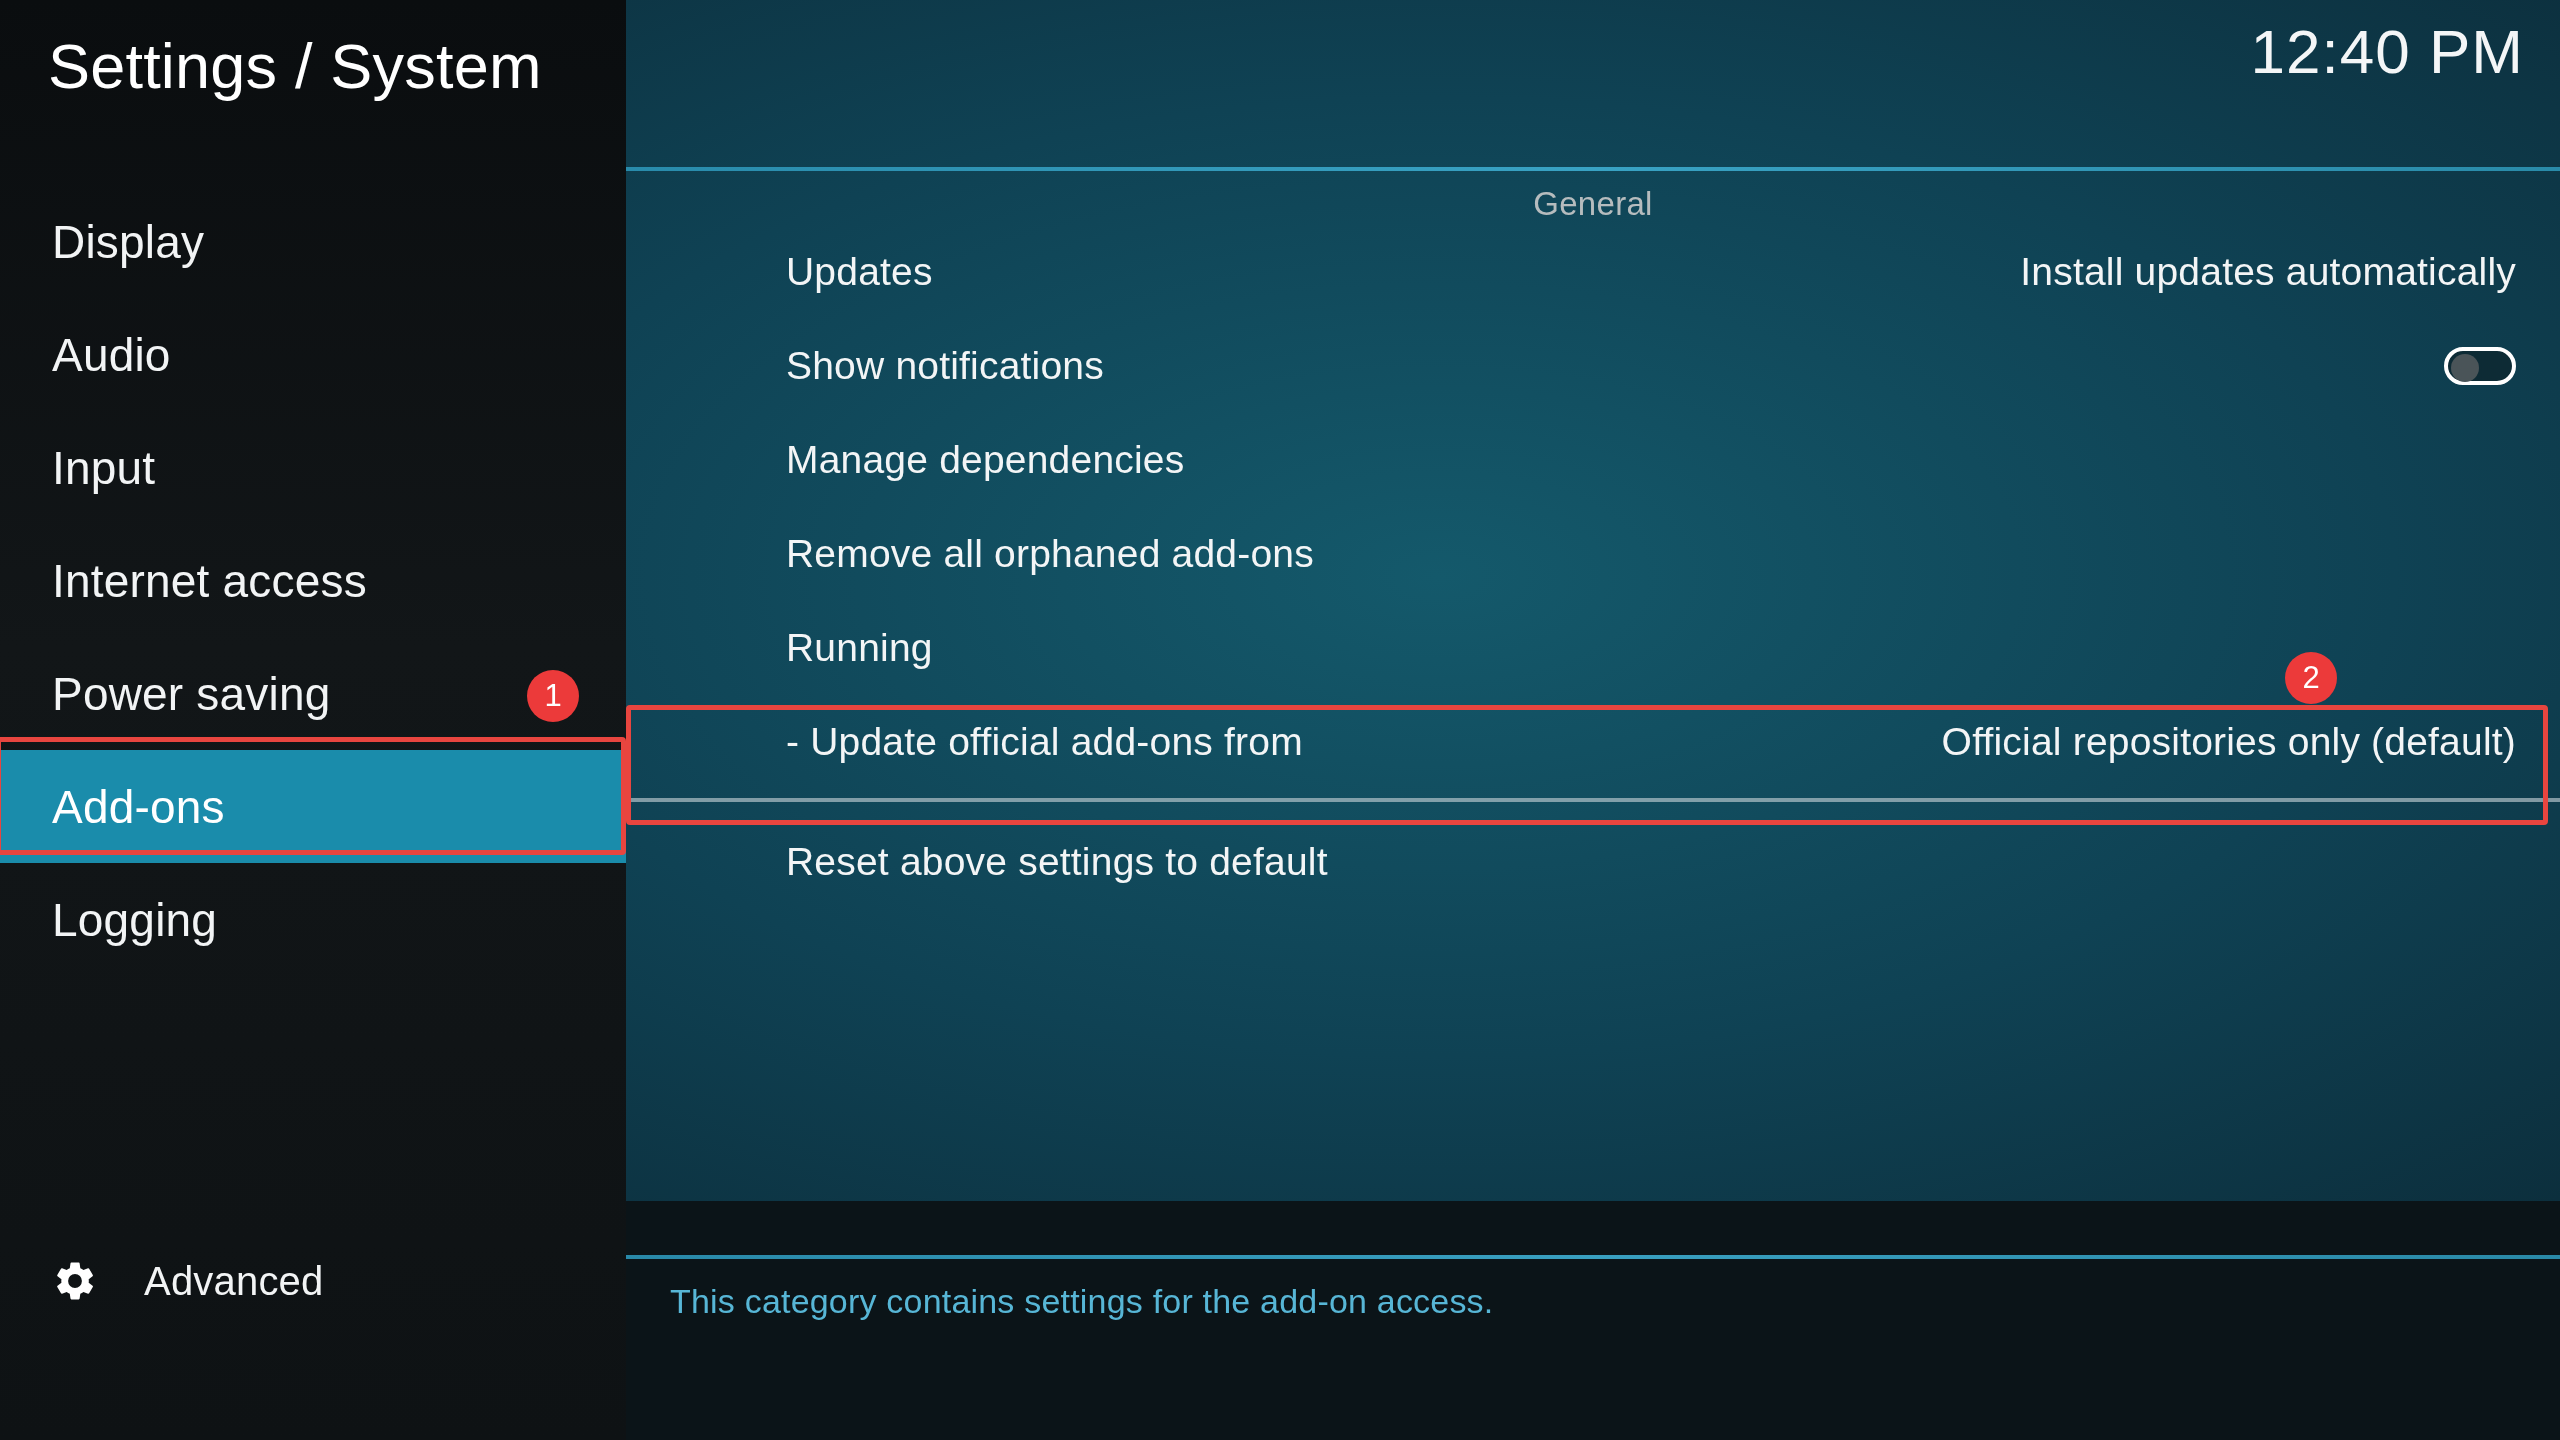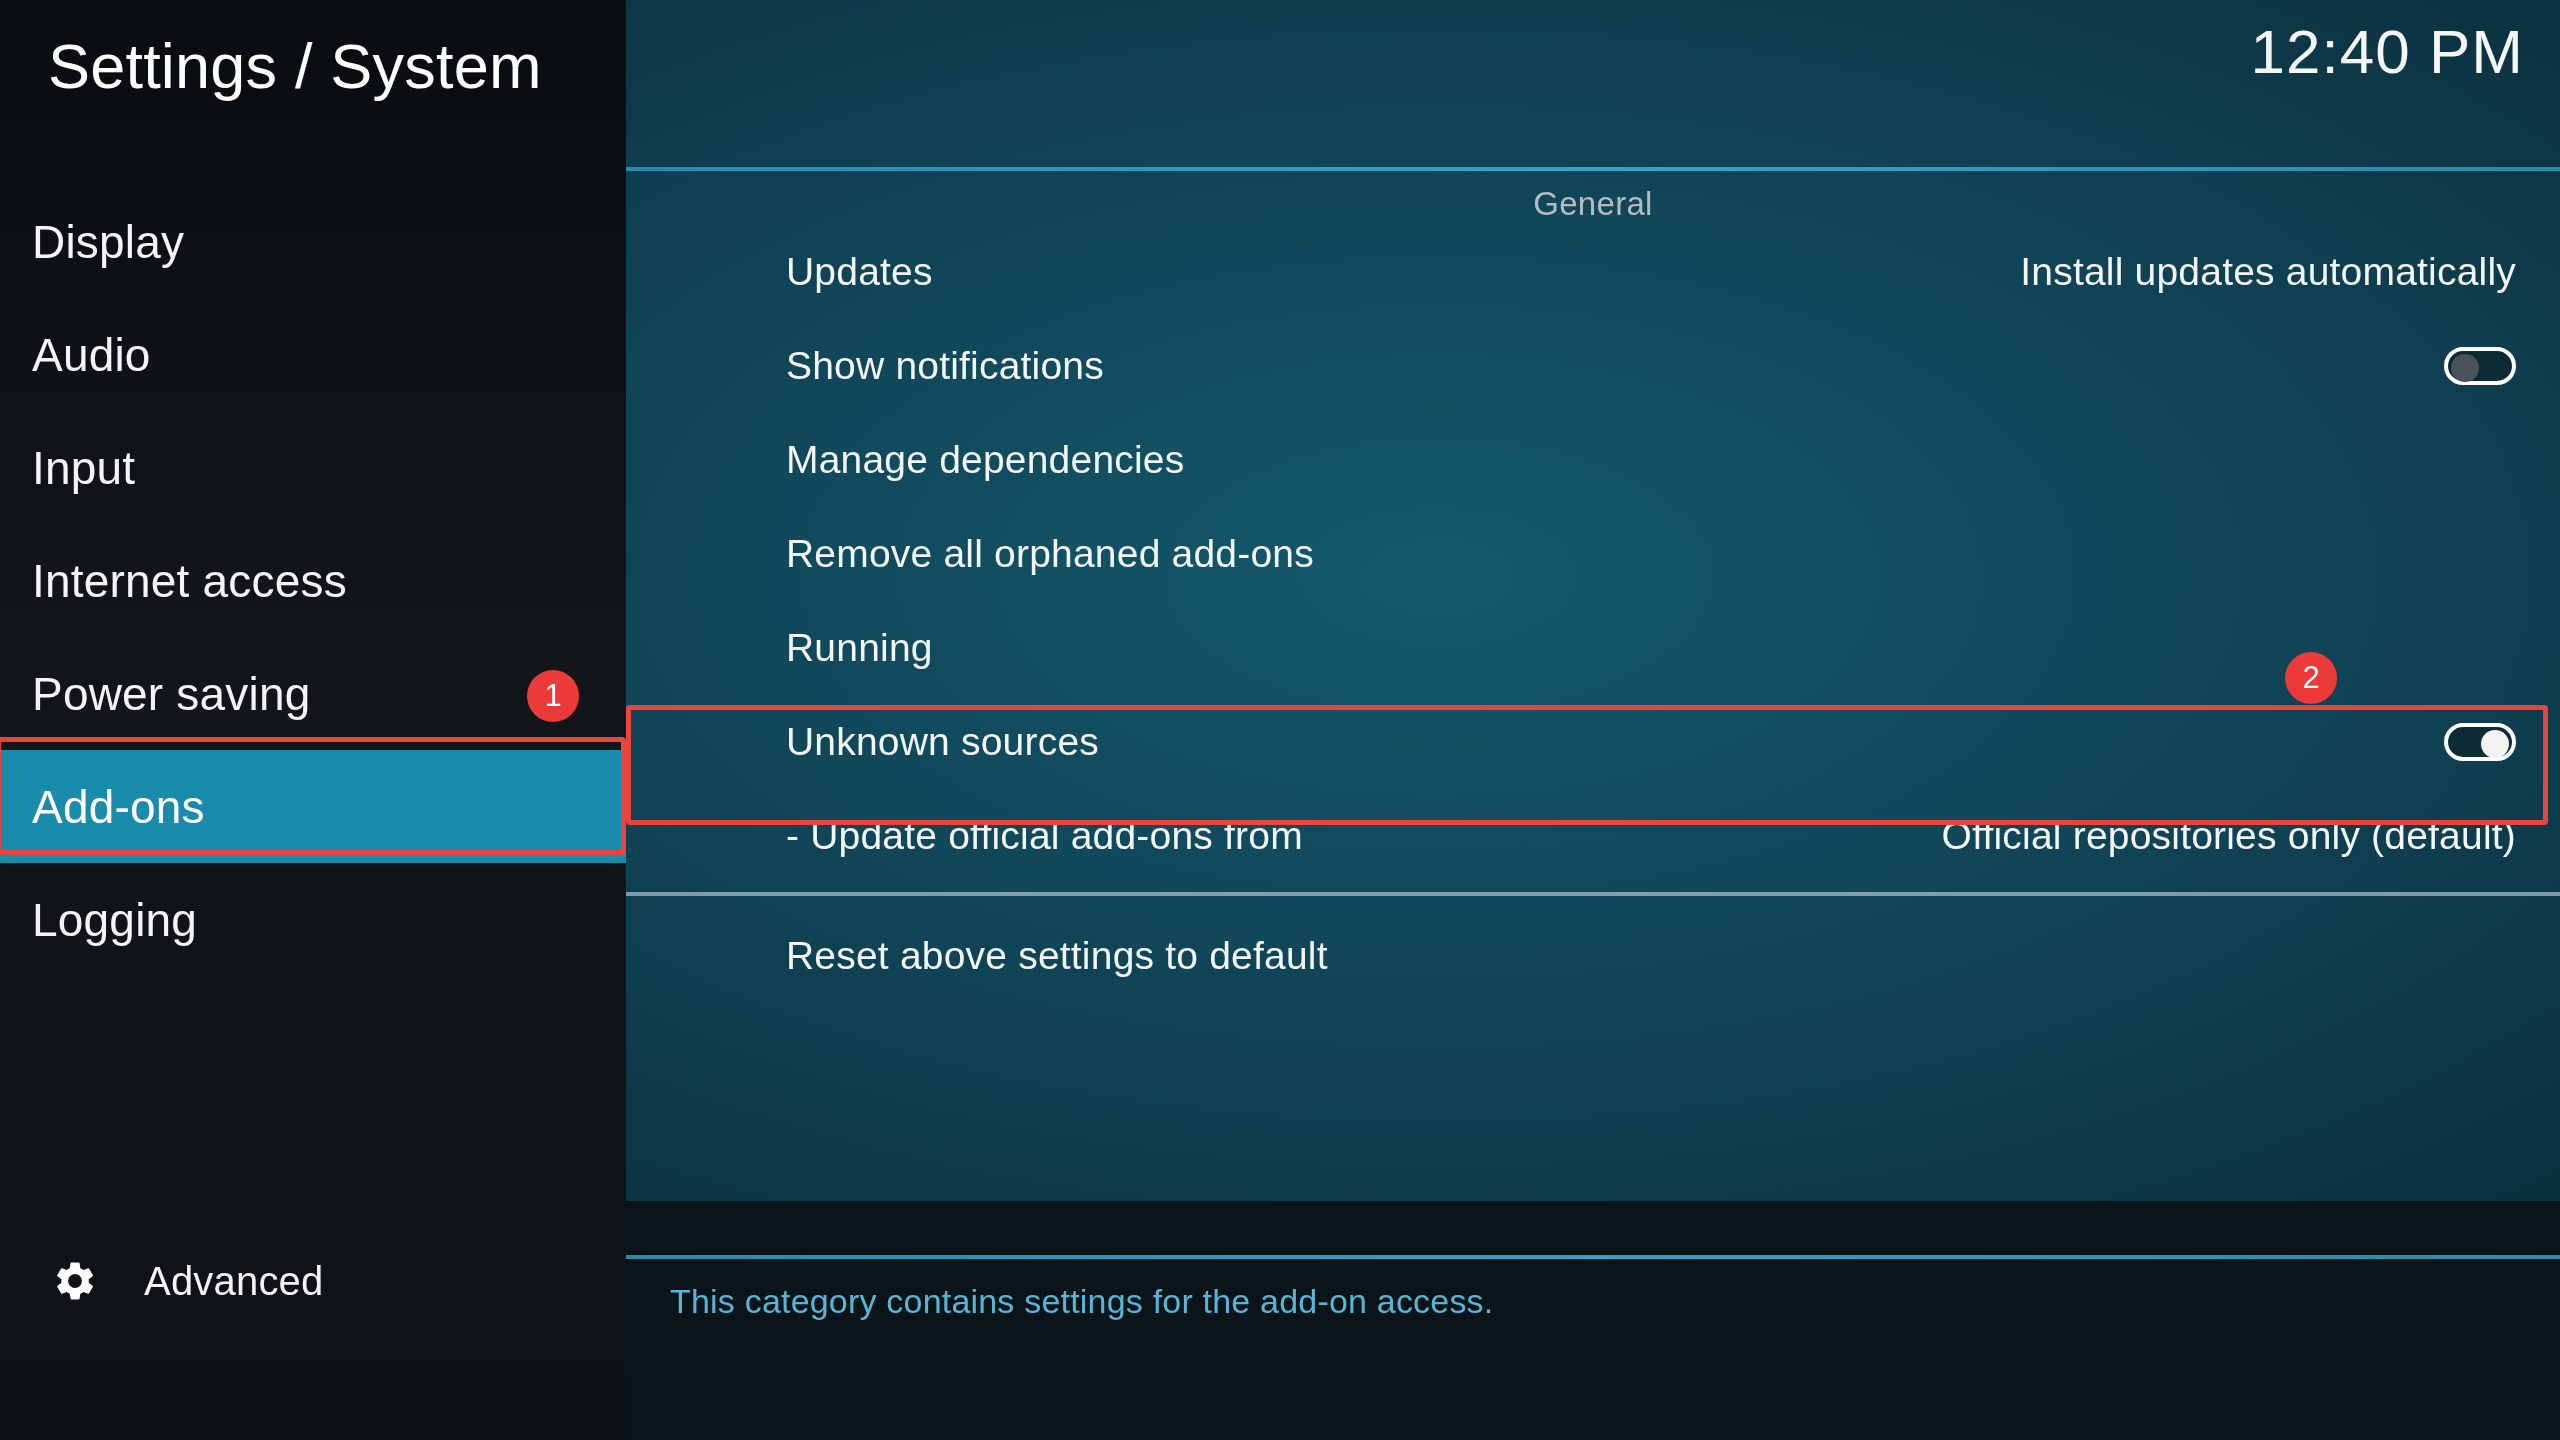--- a/index.html
+++ b/index.html
@@ -27,21 +27,21 @@
     font-size:63px; font-weight:300; color:#ffffff;
     letter-spacing:0.2px; white-space:nowrap;
   }
   #sidebar-menu {
     position:absolute; left:0; top:185px; width:626px;
   }
   .menu-item {
     position:relative;
     height:113px;
     display:flex; align-items:center;
-    padding-left:32px;
+    padding-left:52px;
   }
   .menu-item .label {
     font-size:46px; font-weight:300; color:#f2f4f5; letter-spacing:0.2px;
     white-space:nowrap;
   }
   .menu-item.selected {
     background:#1a8cab;
   }
   .menu-item.selected .label { color:#ffffff; }
 
@@ -233,26 +233,20 @@
       </div>
 
       <div class="setting-row">
         <span class="s-label">Remove all orphaned add-ons</span>
       </div>
 
       <div class="setting-row">
         <span class="s-label">Running</span>
       </div>
 
-      <div class="setting-row">
-        <span class="s-label">Unknown sources</span>
-        <span class="toggle on">
-          <span class="knob"></span>
-        </span>
-      </div>
 
       <div class="setting-row has-sep">
         <span class="s-label">- Update official add-ons from</span>
         <span class="s-value">Official repositories only (default)</span>
       </div>
 
       <div class="setting-row" style="margin-top:26px;">
         <span class="s-label">Reset above settings to default</span>
       </div>
 

